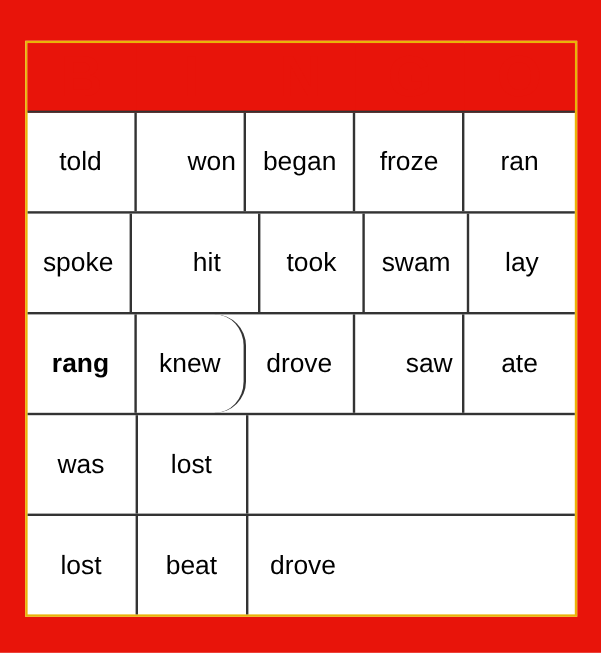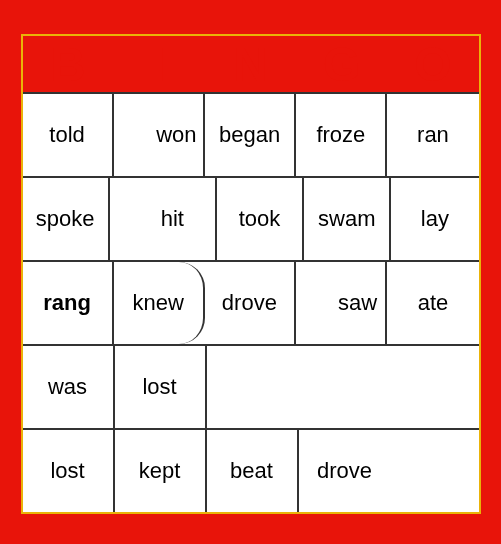--- a/index.html
+++ b/index.html
@@ -90,19 +90,18 @@
           <div class="bingo-cell" style="border-right: 2px solid rgb(51, 51, 51);">drove</div>
           <div class="bingo-cell" style="border-right: 2px solid rgb(51, 51, 51); padding-left: 34px;">saw</div>
           <div class="bingo-cell">ate</div>
         </div>
         <div class="bingo-row" style="border-bottom: 2px solid rgb(51, 51, 51); display: flex;">
           <div class="bingo-cell" style="border-right: 2px solid rgb(51, 51, 51);">was</div>
           <div class="bingo-cell" style="border-right: 2px solid rgb(51, 51, 51);">lost</div>
         </div>
         <div class="bingo-row" style="display: flex;">
           <div class="bingo-cell" style="border-right: 2px solid rgb(51, 51, 51);">lost</div>
-          <div class="bingo-cell" style="border-right: 2px solid rgb(51, 51, 51);">kept</div>
           <div class="bingo-cell" style="border-right: 2px solid rgb(51, 51, 51);">beat</div>
           <div class="bingo-cell">drove</div>
         </div>
       </div>
   </div>
 </div>
 
 </body></html>

